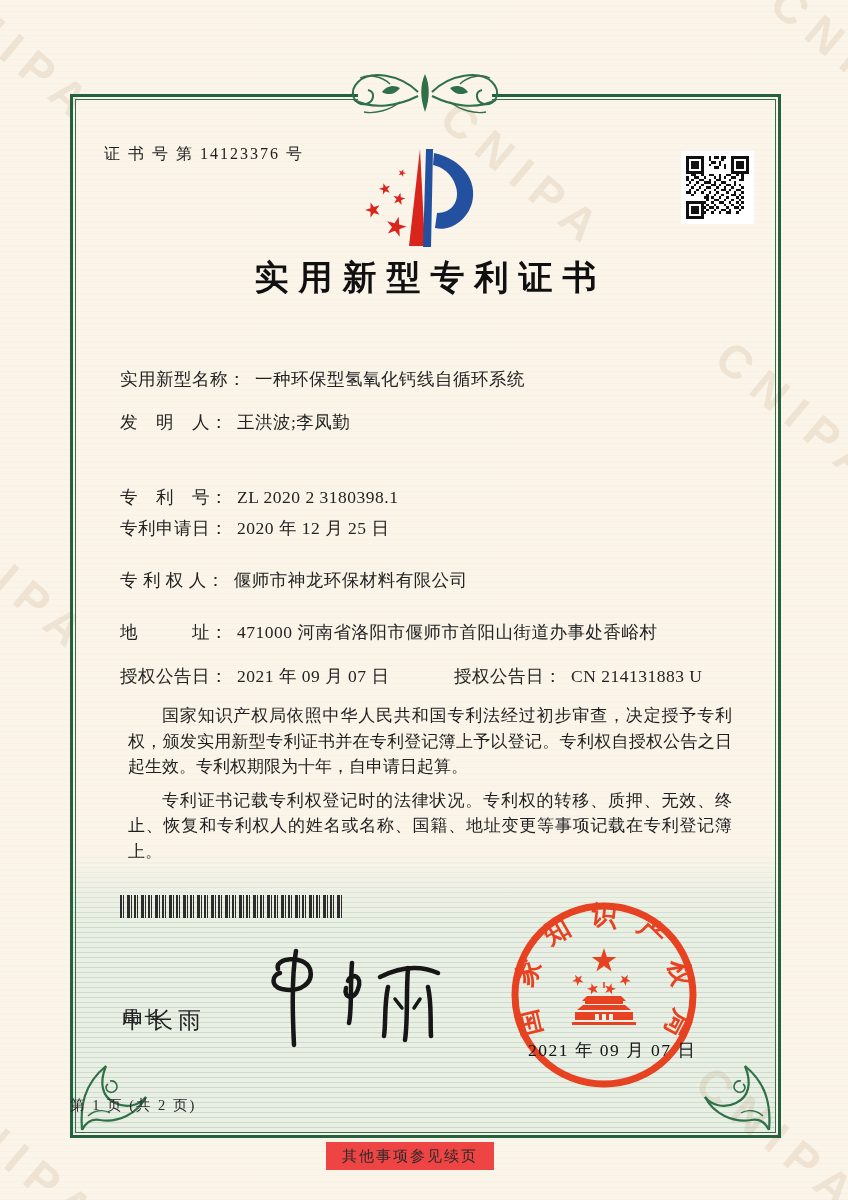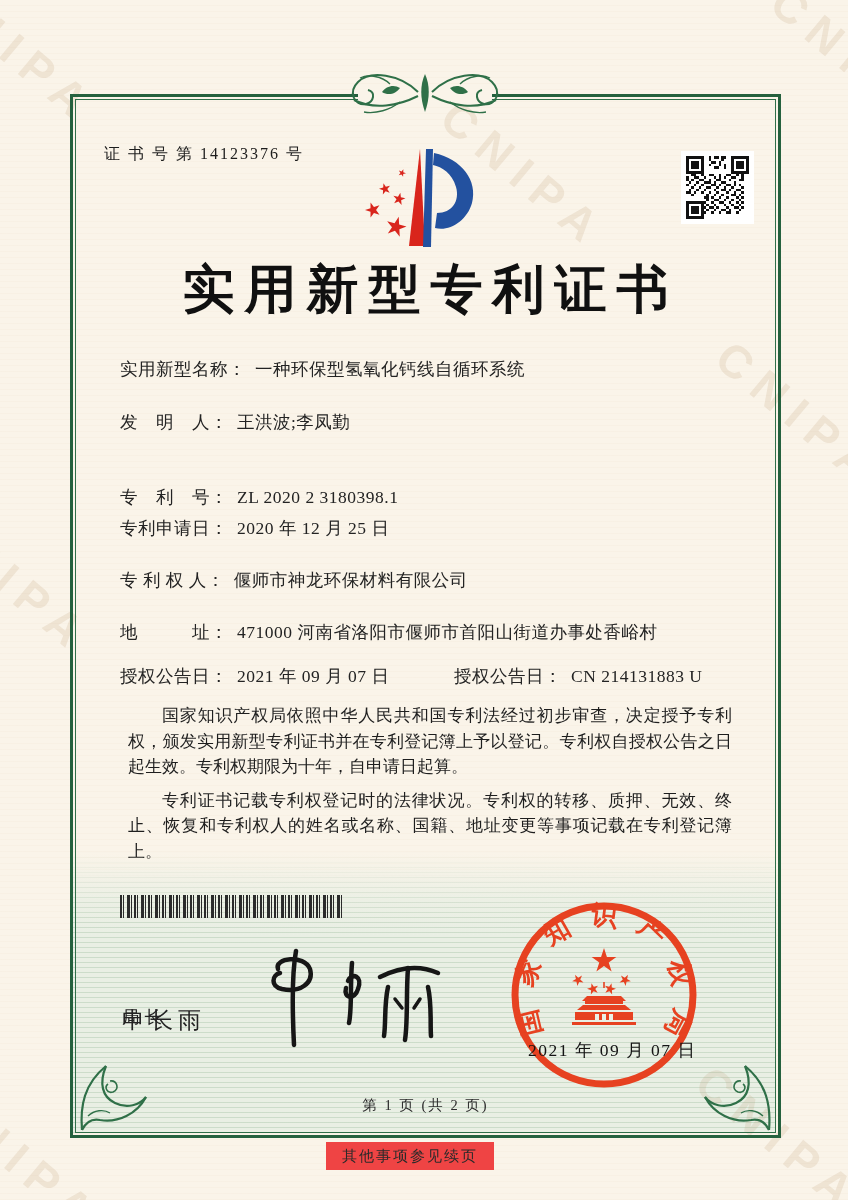--- a/index.html
+++ b/index.html
@@ -29,39 +29,39 @@
     box-sizing:border-box; border:3px solid #25613e; }
   .frame::after { content:""; position:absolute; inset:2px; border:1px solid #2f6f49; }
   .ornament { position:absolute; z-index:4; }
 
   
   .content-item { position:absolute; z-index:5; }
   .cert-no { left:104px; top:144px; font-size:16px; letter-spacing:2px; color:#1d1d1d; }
   .logo { left:357px; top:143px; }
   .qr { left:681px; top:151px; }
   .doc-title { left:74px; top:255px; width:703px; text-align:center;
-    font-size:52px; font-weight:bold; letter-spacing:10px; text-indent:10px; color:#101010; }
+    font-size:34px; font-weight:bold; letter-spacing:10px; text-indent:10px; color:#101010; }
   .row { left:120px; font-size:17.5px; letter-spacing:0.5px; white-space:nowrap; }
   .row .fvalue { margin-left:9px; }
-  .row-name     { top:357px; } .row-inventor { top:410px; }
+  .row-name     { top:367px; } .row-inventor { top:410px; }
   .row-patentno { top:485px; } .row-filing   { top:516px; }
   .row-patentee { top:568px; } .row-address  { top:620px; }
   .row-grant    { top:664px; width:640px; }
   .pair2 { position:absolute; left:334px; top:0; }
   .body-text { left:120px; top:695px; width:620px; font-size:17px; line-height:25.5px; text-align:justify; color:#1e1e1e; }
   .body-text p { margin:8px; text-indent:2em; }
   .barcode { left:120px; top:895px; width:222px; height:23px;
     background:repeating-linear-gradient(90deg,#2b2b2b 0 2px, rgba(0,0,0,0) 2px 3px, #2b2b2b 3px 4px,
       rgba(0,0,0,0) 4px 7px, #2b2b2b 7px 10px, rgba(0,0,0,0) 10px 11px, #2b2b2b 11px 12px, rgba(0,0,0,0) 12px 14px); }
   .sig-title { left:122px; top:969px; font-size:17.5px; letter-spacing:5px;margin-top:36px; }
   .sig-name  { left:122px; top:1005px; font-size:23px; letter-spacing:5px; }
   .signature { left:252px; top:943px; }
   .seal { left:505px; top:896px; z-index:5; opacity:0.95; }
   .seal-date { left:528px; top:1038px; z-index:6; font-size:17.5px; letter-spacing:1.5px; color:#141414; white-space:nowrap; }
-  .page-num { left:70px; top:1096px; width:711px; text-align:center; font-size:14.5px; letter-spacing:2px; color:#2a2a2a; }
+  .page-num { left:70px; top:1096px; width:711px; text-align:left; font-size:14.5px; letter-spacing:2px; color:#2a2a2a; }
   .note-box { left:326px; top:1142px; width:168px; height:28px; background:#ef4444;
     line-height:28px; text-align:center; font-size:15px; letter-spacing:2px; color:#2a2a2a; }
 </style>
 </head>
 <body>
 
 <div class="page">
 
   <span class="wm" style="left:-45px;top:-35px;">CNIPA</span>
   <span class="wm" style="left:465px;top:90px;">CNIPA</span>

